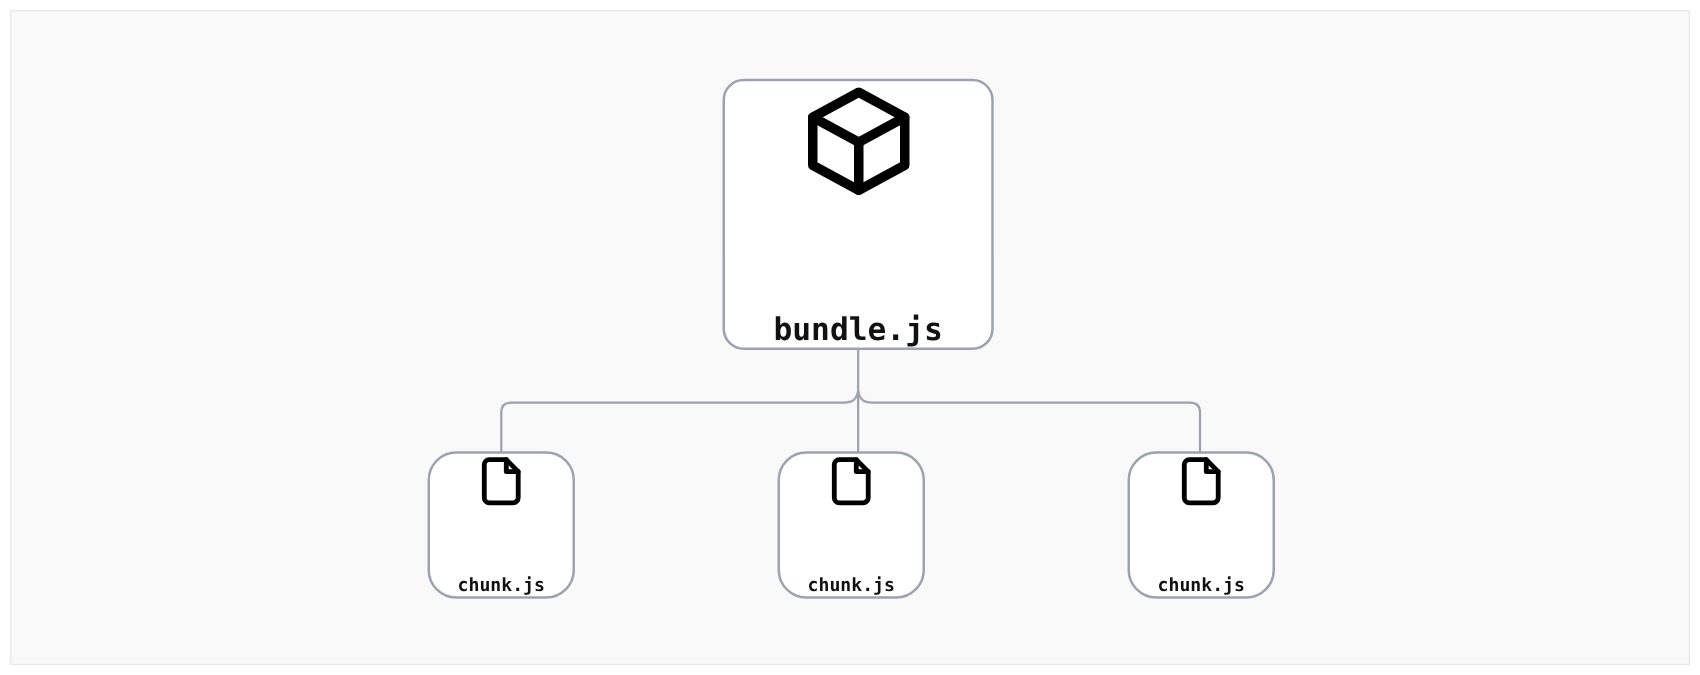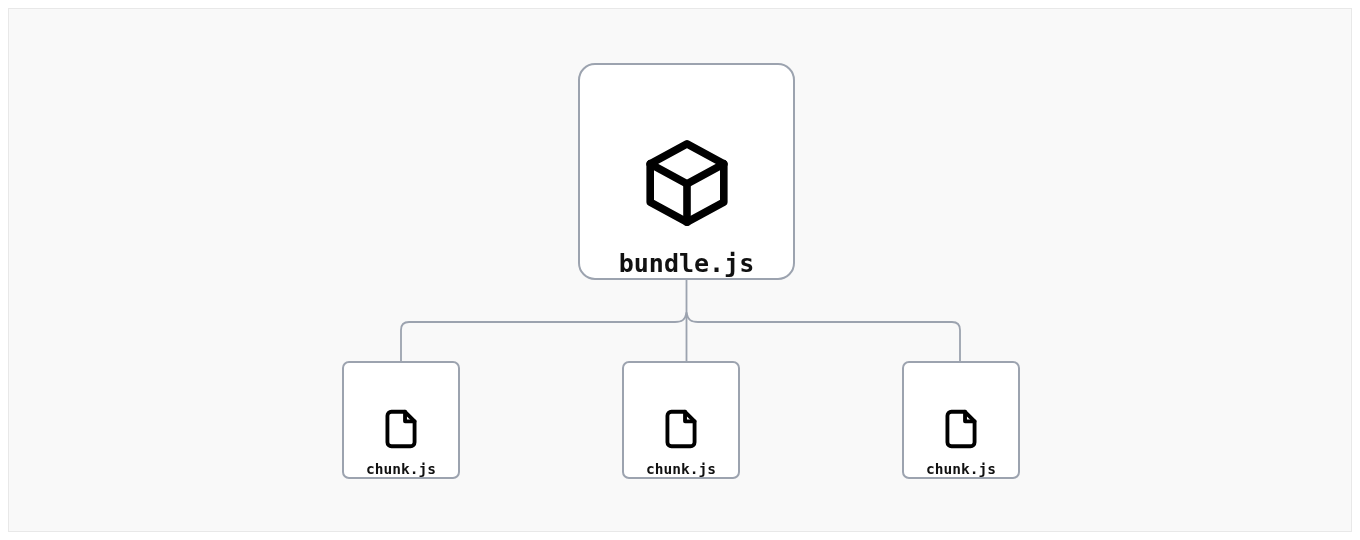--- a/index.html
+++ b/index.html
@@ -40,35 +40,35 @@
 
   
   .node {
     position: absolute;
     box-sizing: border-box;
     background: #ffffff;
     border: 2px solid #9ca3af;
     display: flex;
     flex-direction: column;
     align-items: center;
-    justify-content: flex-end;
+    justify-content: space-between;
   }
 
   .node-root {
     width: 217px;
     height: 217px;
     border-radius: 17px;
     left: 569px;      
     top: 54px;        
   }
 
   .node-leaf {
     width: 118px;
     height: 118px;
-    border-radius: 7px;
+    border-radius: 23px;
     top: 352px;       
   }
 
   .leaf-pos-0 { left: 333px; }   
   .leaf-pos-1 { left: 613px; }   
   .leaf-pos-2 { left: 893px; }   
 
   
   .icon-box {
     display: block;

